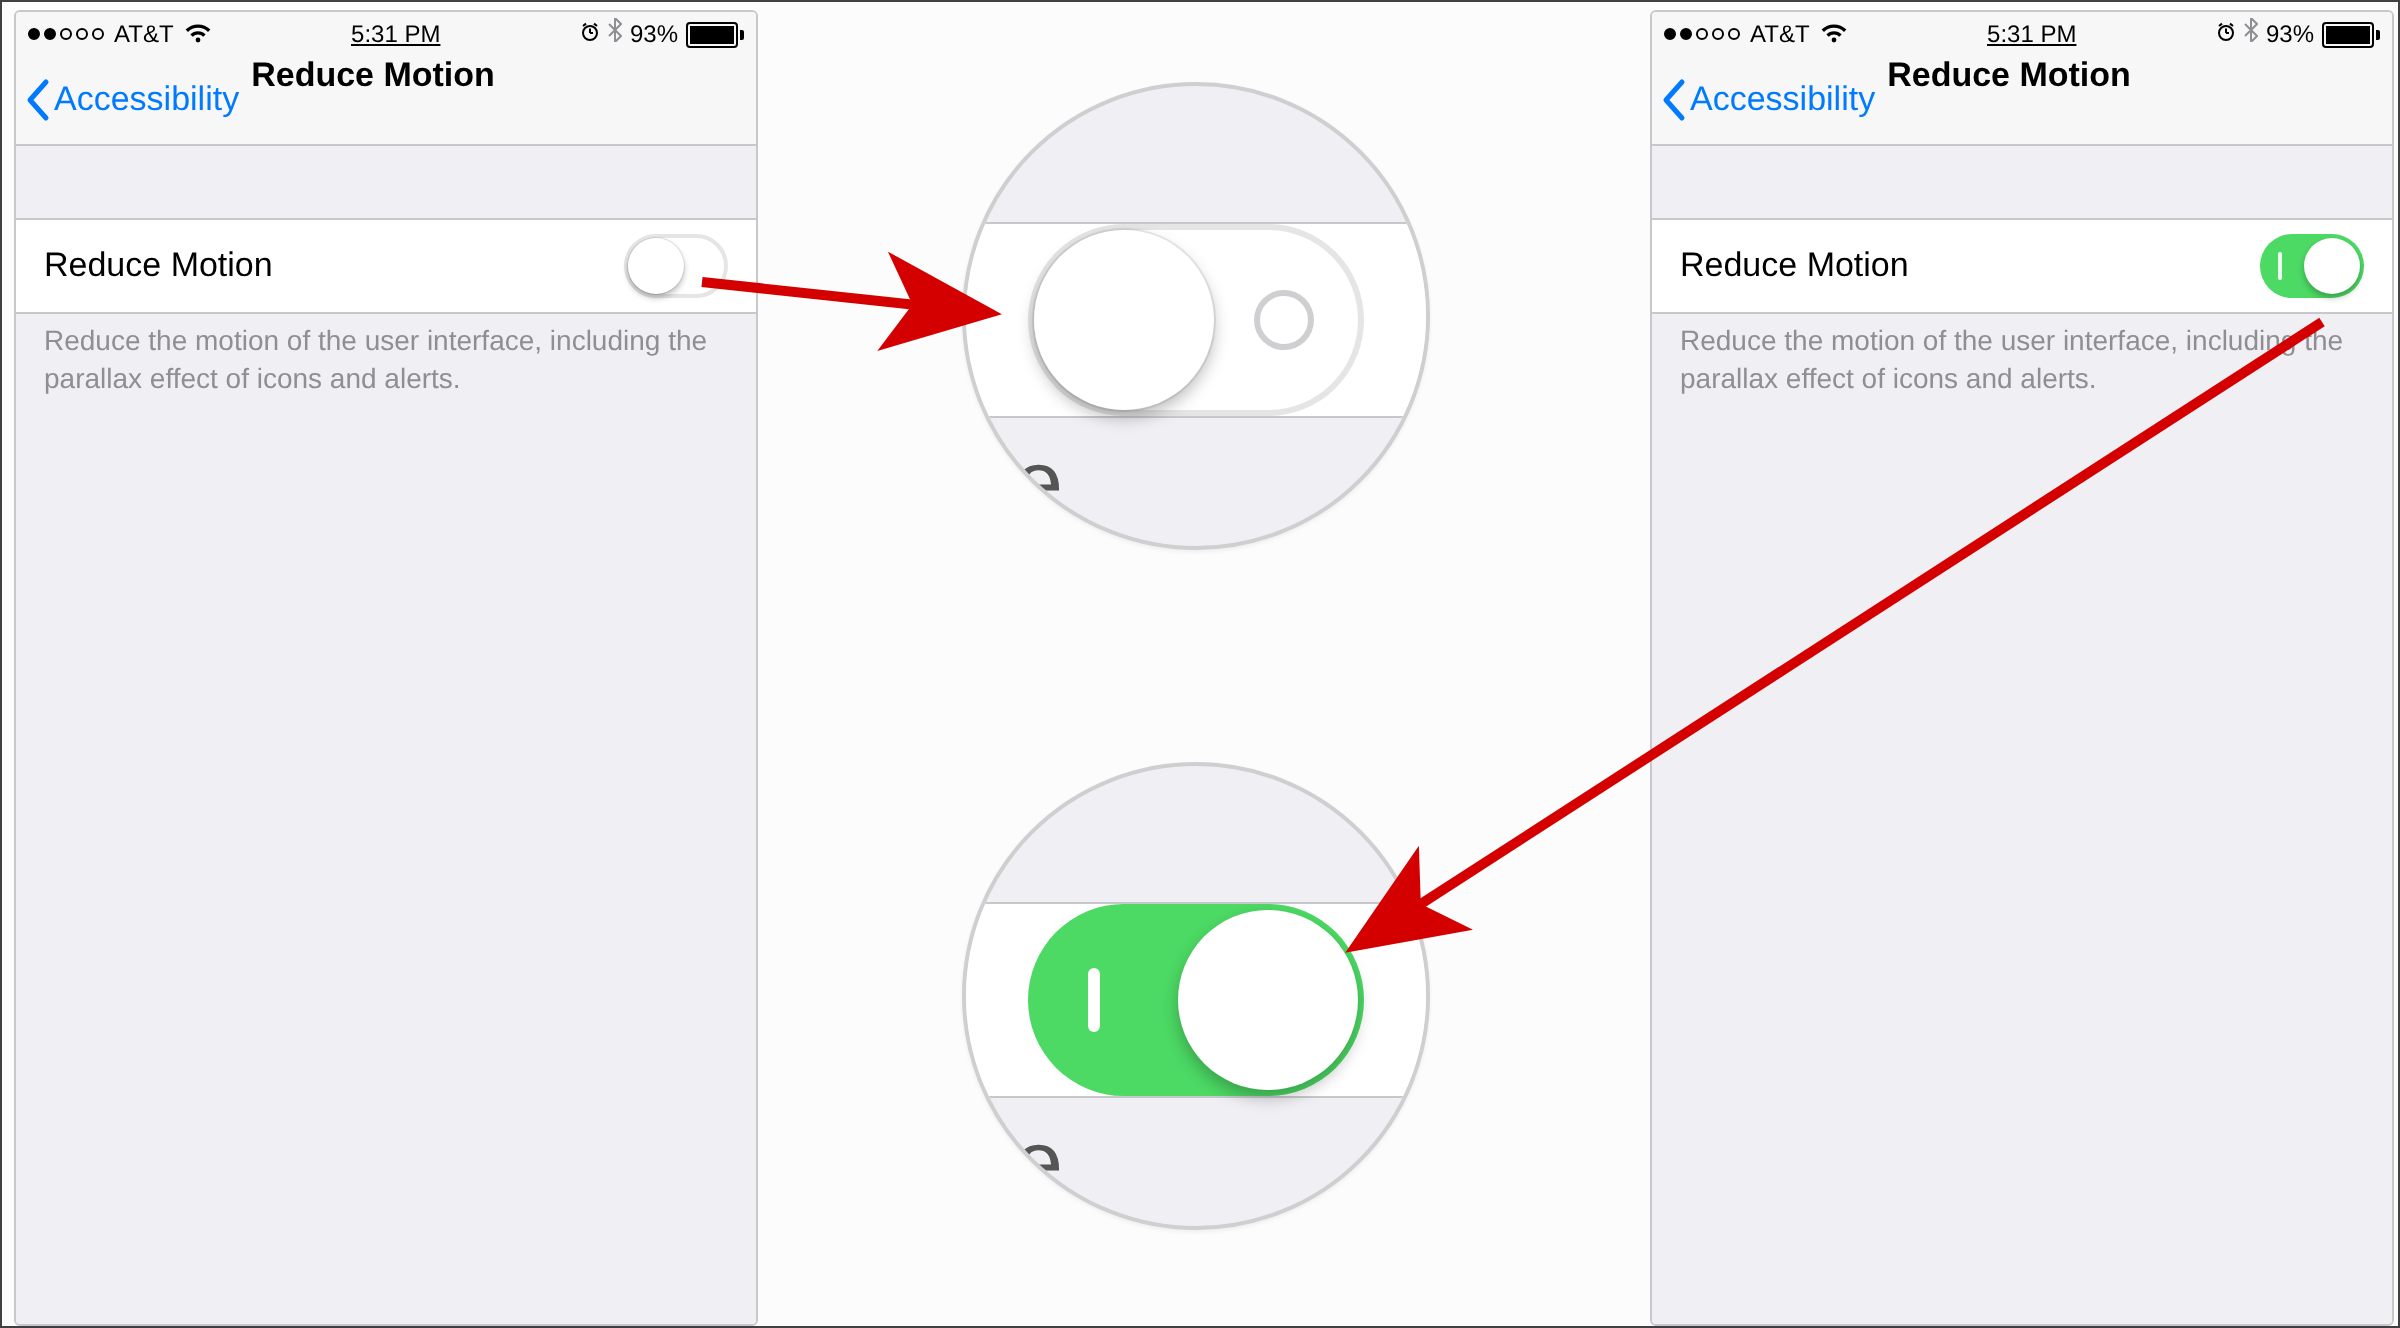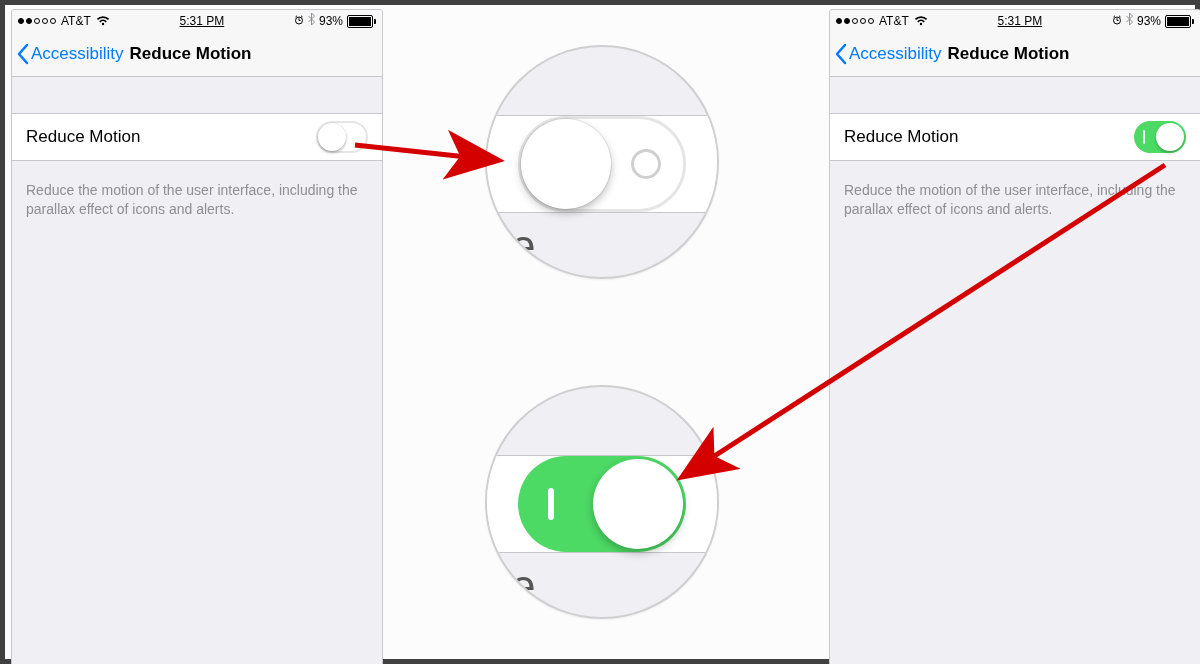--- a/index.html
+++ b/index.html
@@ -4,50 +4,50 @@
 <style>
   :root{
     --ios-blue:#007aff;
     --ios-grey-bg:#efeff4;
     --ios-sep:#c8c7cc;
     --ios-green:#4cd964;
     --ios-text:#000;
     --ios-text-dim:#8e8e93;
   }
   html,body{margin:0;padding:0;background:#fcfcfc;font-family:-apple-system,Helvetica Neue,Helvetica,Arial,sans-serif;}
-  .canvas{position:relative;width:1200px;height:664px;margin:0 auto;background:#fcfcfc;border:5px solid #404040;box-sizing:border-box;}
+  .canvas{position:relative;width:1200px;height:664px;margin:0 auto;background:#fcfcfc;border:1px solid #404040;box-sizing:border-box;}
 
   
   .phone{position:absolute;width:370px;height:656px;top:4px;background:#fff;border:1px solid #c8c7cc;border-radius:3px;box-shadow:0 0 0 1px rgba(0,0,0,.04) inset;overflow:hidden;}
   .phone.left{left:6px;}
   .phone.right{left:824px;}
 
   .status-bar{height:22px;line-height:22px;font-size:12px;color:#000;display:flex;justify-content:space-between;align-items:center;padding:0 6px;background:#f7f7f7;}
   .status-left{display:flex;align-items:center;gap:5px;}
   .dots{display:flex;gap:2px;}
   .dot{width:6px;height:6px;border-radius:50%;border:1px solid #000;box-sizing:border-box;}
   .dot.f{background:#000;}
   .wifi svg{display:block;}
   .status-center{flex:1;text-align:center;font-weight:500;text-decoration:underline;}
   .status-right{display:flex;align-items:center;gap:4px;}
   .battery{display:inline-flex;align-items:center;}
   .battery .body{width:24px;height:11px;border:1px solid #000;border-radius:2px;position:relative;}
   .battery .body::after{content:"";position:absolute;left:1px;top:1px;bottom:1px;width:90%;background:#000;}
   .battery .tip{width:2px;height:5px;background:#000;margin-left:1px;border-radius:0 1px 1px 0;}
 
-  .nav-bar{height:44px;display:flex;align-items:center;background:#f7f7f7;border-bottom:1px solid var(--ios-sep);position:relative;}
+  .nav-bar{height:44px;display:flex;background:#f7f7f7;border-bottom:1px solid var(--ios-sep);position:relative;}
   .nav-back{display:flex;align-items:center;color:var(--ios-blue);font-size:17px;padding-left:4px;cursor:pointer;}
   .nav-back svg{display:block;margin-right:2px;}
   .nav-title{font-size:17px;font-weight:600;color:#000;margin-left:6px;}
 
   .settings-body{background:var(--ios-grey-bg);height:calc(100% - 66px);}
   .spacer{height:36px;}
   .cell{background:#fff;border-top:1px solid var(--ios-sep);border-bottom:1px solid var(--ios-sep);height:46px;display:flex;align-items:center;justify-content:space-between;padding:0 14px;}
   .cell .label{font-size:17px;color:#000;}
-  .footer{padding:20px 14px;font-size:14px;line-height:1.35;color:var(--ios-text-dim);}
+  .footer{padding:4px 14px;font-size:14px;line-height:1.35;color:var(--ios-text-dim);}
 
   
   .switch{width:52px;height:32px;border-radius:16px;position:relative;flex:0 0 auto;cursor:pointer;}
   .switch.off{background:#fff;border:2px solid #e5e5e5;box-sizing:border-box;}
   .switch.off .knob{position:absolute;left:0;top:0;width:28px;height:28px;border-radius:50%;background:#fff;box-shadow:0 2px 3px rgba(0,0,0,.25),0 0 0 .5px rgba(0,0,0,.1);}
   .switch.on{background:var(--ios-green);}
   .switch.on .knob{position:absolute;right:2px;top:2px;width:28px;height:28px;border-radius:50%;background:#fff;box-shadow:0 2px 3px rgba(0,0,0,.25);}
   .switch.on::before{content:"";position:absolute;left:9px;top:9px;width:2px;height:14px;background:rgba(255,255,255,.9);border-radius:1px;}
 
   

